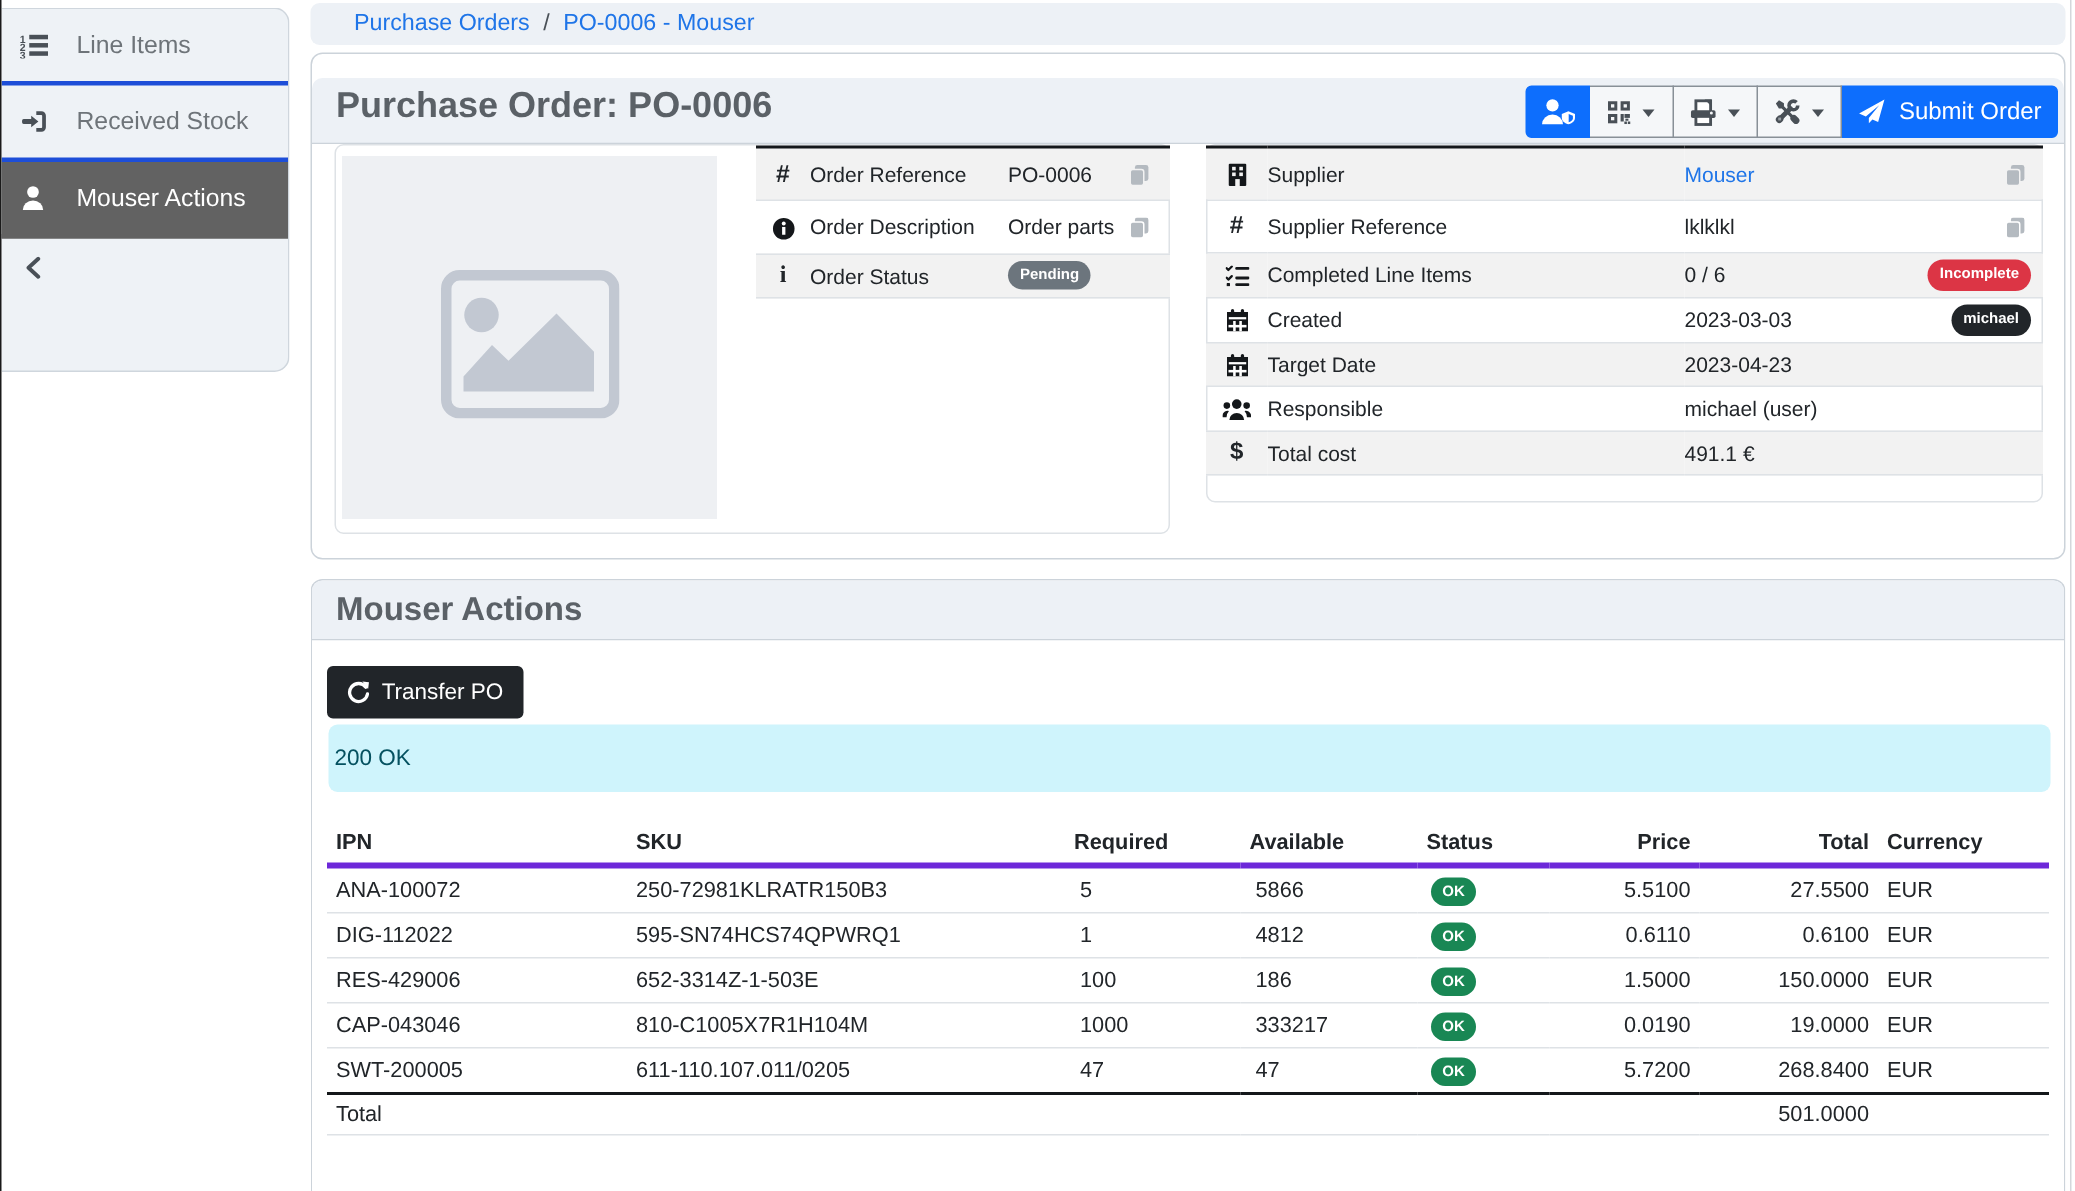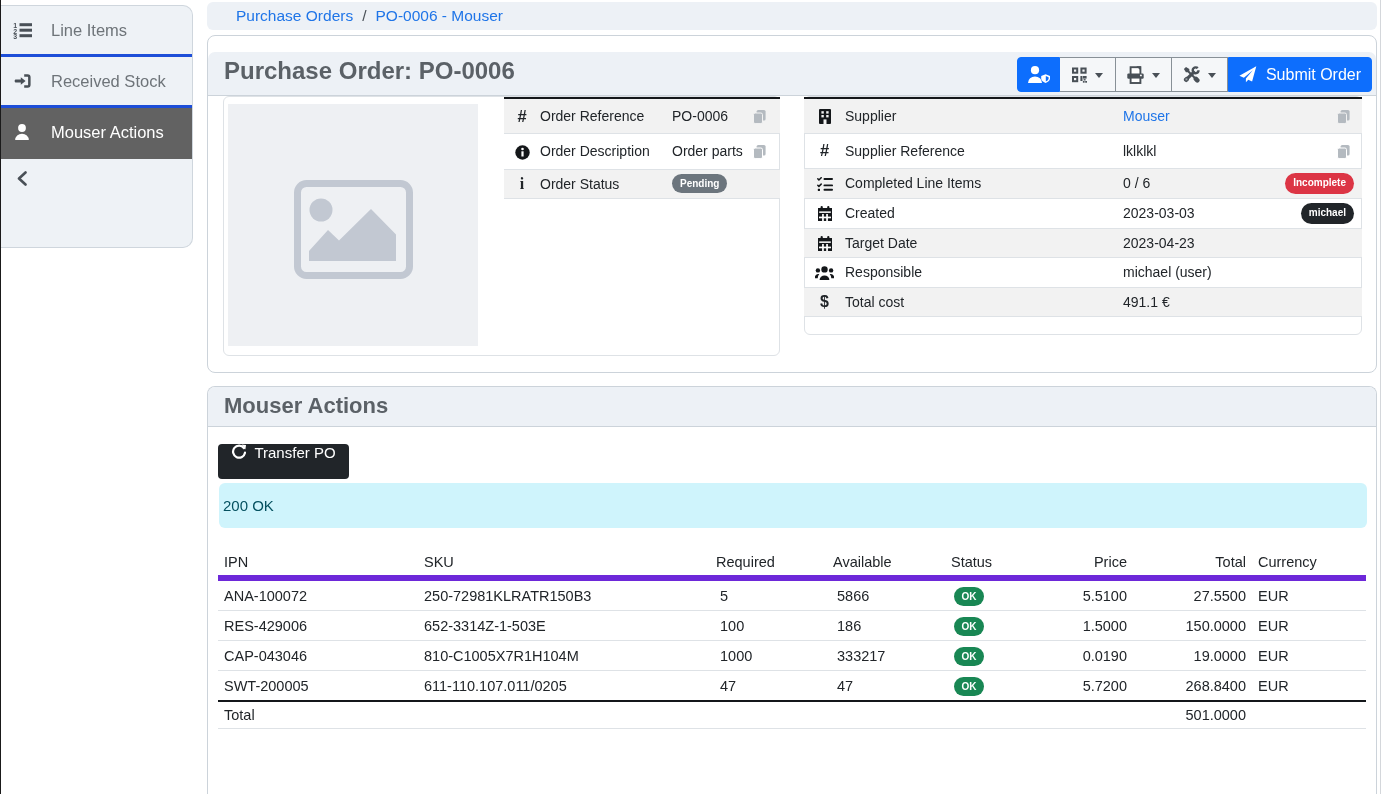--- a/index.html
+++ b/index.html
@@ -63,29 +63,29 @@
 .badge { display:inline-block; color:#fff; font-weight:bold; font-size:10px;
   border-radius:10.5px; padding:4.5px 9px; line-height:1; vertical-align:middle; }
 .badge.gray { background:#6c757d; padding:4.5px 8px; }
 .badge.red { background:#dc3545; padding:5.5px 8px; }
 .badge.dark { background:#212529; padding:5.5px 8px; }
 .badge.green { background:#198754; padding:4.5px 7.5px; margin-left:3px; position:relative; top:1px; }
 
 
 #btn-transfer { position:absolute; left:10px; top:17px; width:131px; height:35px;
   background:#212529; color:#fff; border-radius:4px; font-size:15px;
-  display:flex; align-items:flex-start; justify-content:center; gap:8px; }
+  display:flex; align-items:center; justify-content:center; gap:8px; }
 #alert { position:absolute; left:11px; top:56px; width:1148px; height:45px;
   background:#cff4fc; border-radius:6px; color:#055160; font-size:15px;
   line-height:45px; padding-left:4px; }
 
 
 #mtable { position:absolute; left:10px; top:119px; width:1148px;
   border-collapse:collapse; font-size:14.5px; table-layout:fixed; }
-#mtable th { font-weight:normal; text-align:left; border-bottom:6px solid #6d28d9; padding:8px 6px 5px 6px; }
+#mtable th { font-weight:bold; text-align:left; border-bottom:4px solid #6d28d9; padding:8px 6px 5px 6px; }
 #mtable td { border-bottom:1px solid #dee2e6; padding:5px 6px; }
 #mtable .r { text-align:right; }
 #mtable tr.divider td { border-bottom:2px solid #14171a; }
 #mtable td:nth-child(3), #mtable td:nth-child(4) { padding-left:10px; }
 svg { display:inline-block; vertical-align:middle; }
 </style>
 </head>
 <body>
 <div id="edge"></div>
 <div style="position:absolute;left:1380px;top:0;width:1px;height:794px;background:#d4d7db;z-index:50"></div>
@@ -405,20 +405,30 @@
             <td>ANA-100072</td>
             <td>250-72981KLRATR150B3</td>
             <td>5</td>
             <td>5866</td>
             <td><span class="badge green">OK</span></td>
             <td class="r">5.5100</td>
             <td class="r">27.5500</td>
             <td>EUR</td>
           </tr>
       <tr>
+            <td>DIG-112022</td>
+            <td>595-SN74HCS74QPWRQ1</td>
+            <td>1</td>
+            <td>4812</td>
+            <td><span class="badge green">OK</span></td>
+            <td class="r">0.6110</td>
+            <td class="r">0.6100</td>
+            <td>EUR</td>
+          </tr>
+      <tr>
             <td>RES-429006</td>
             <td>652-3314Z-1-503E</td>
             <td>100</td>
             <td>186</td>
             <td><span class="badge green">OK</span></td>
             <td class="r">1.5000</td>
             <td class="r">150.0000</td>
             <td>EUR</td>
           </tr>
       <tr>

